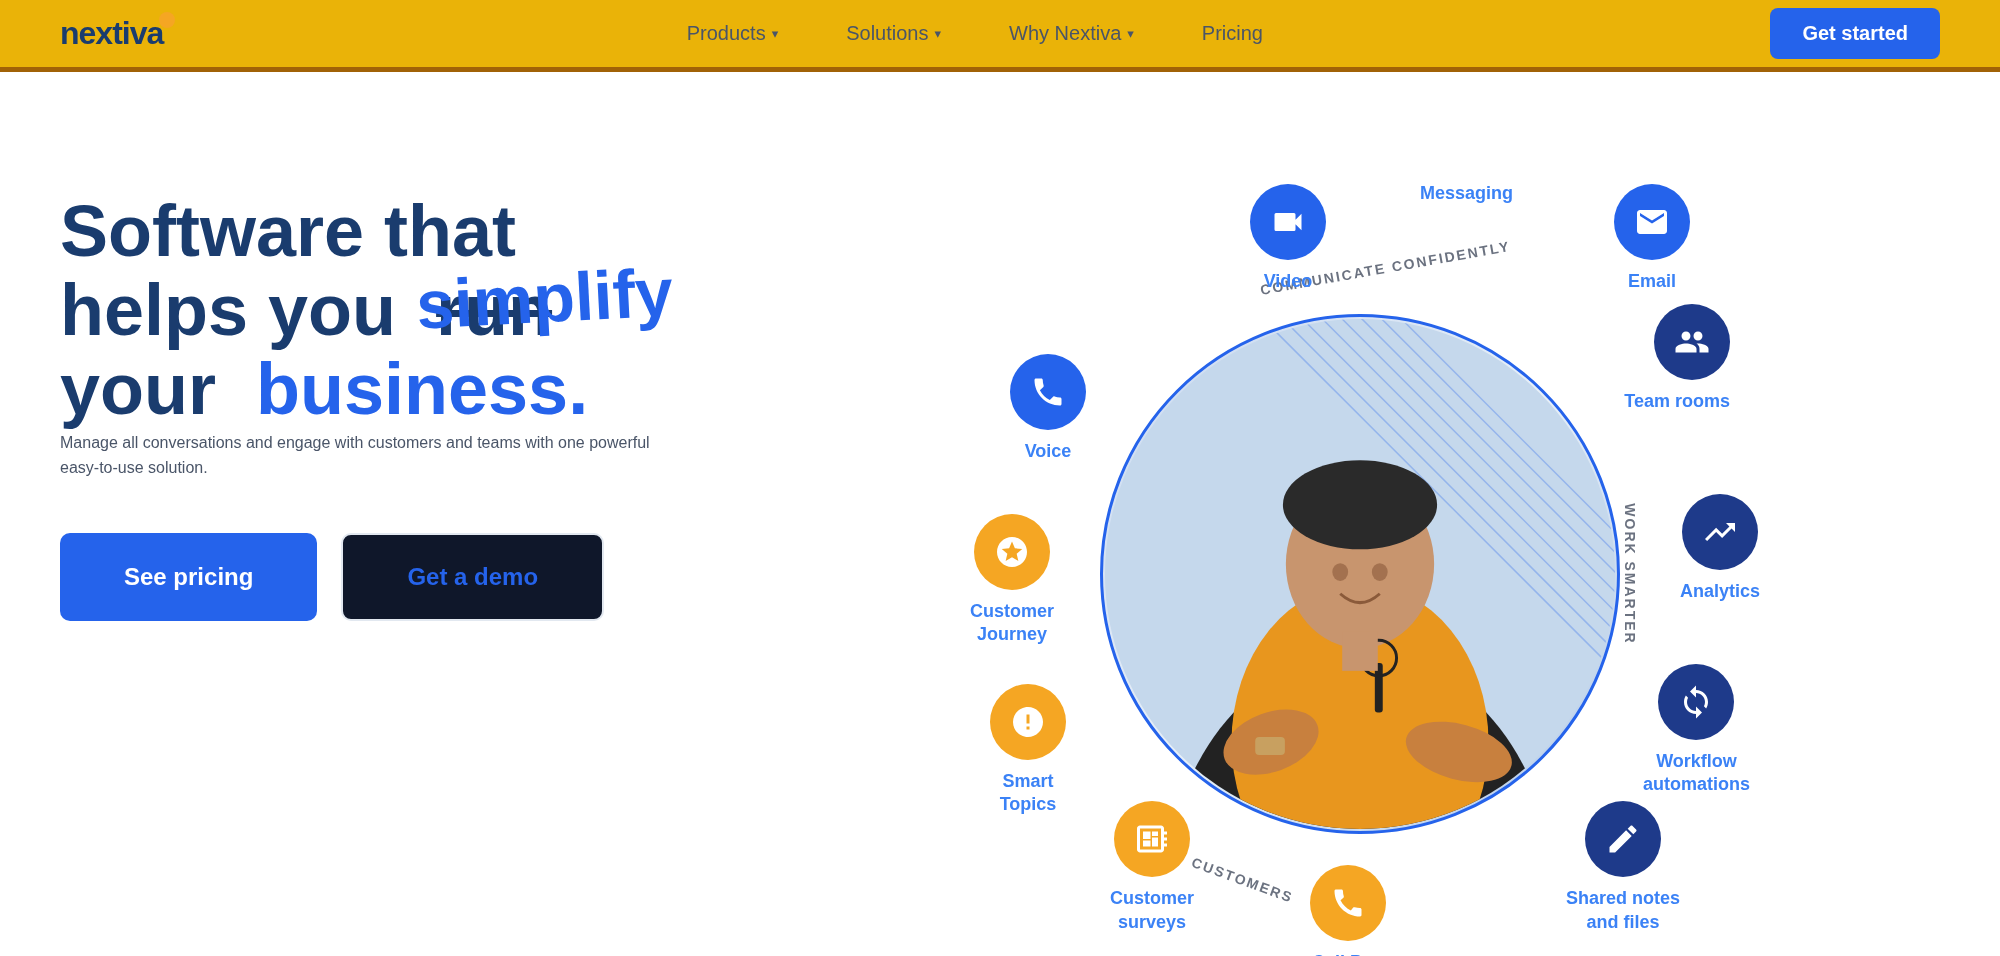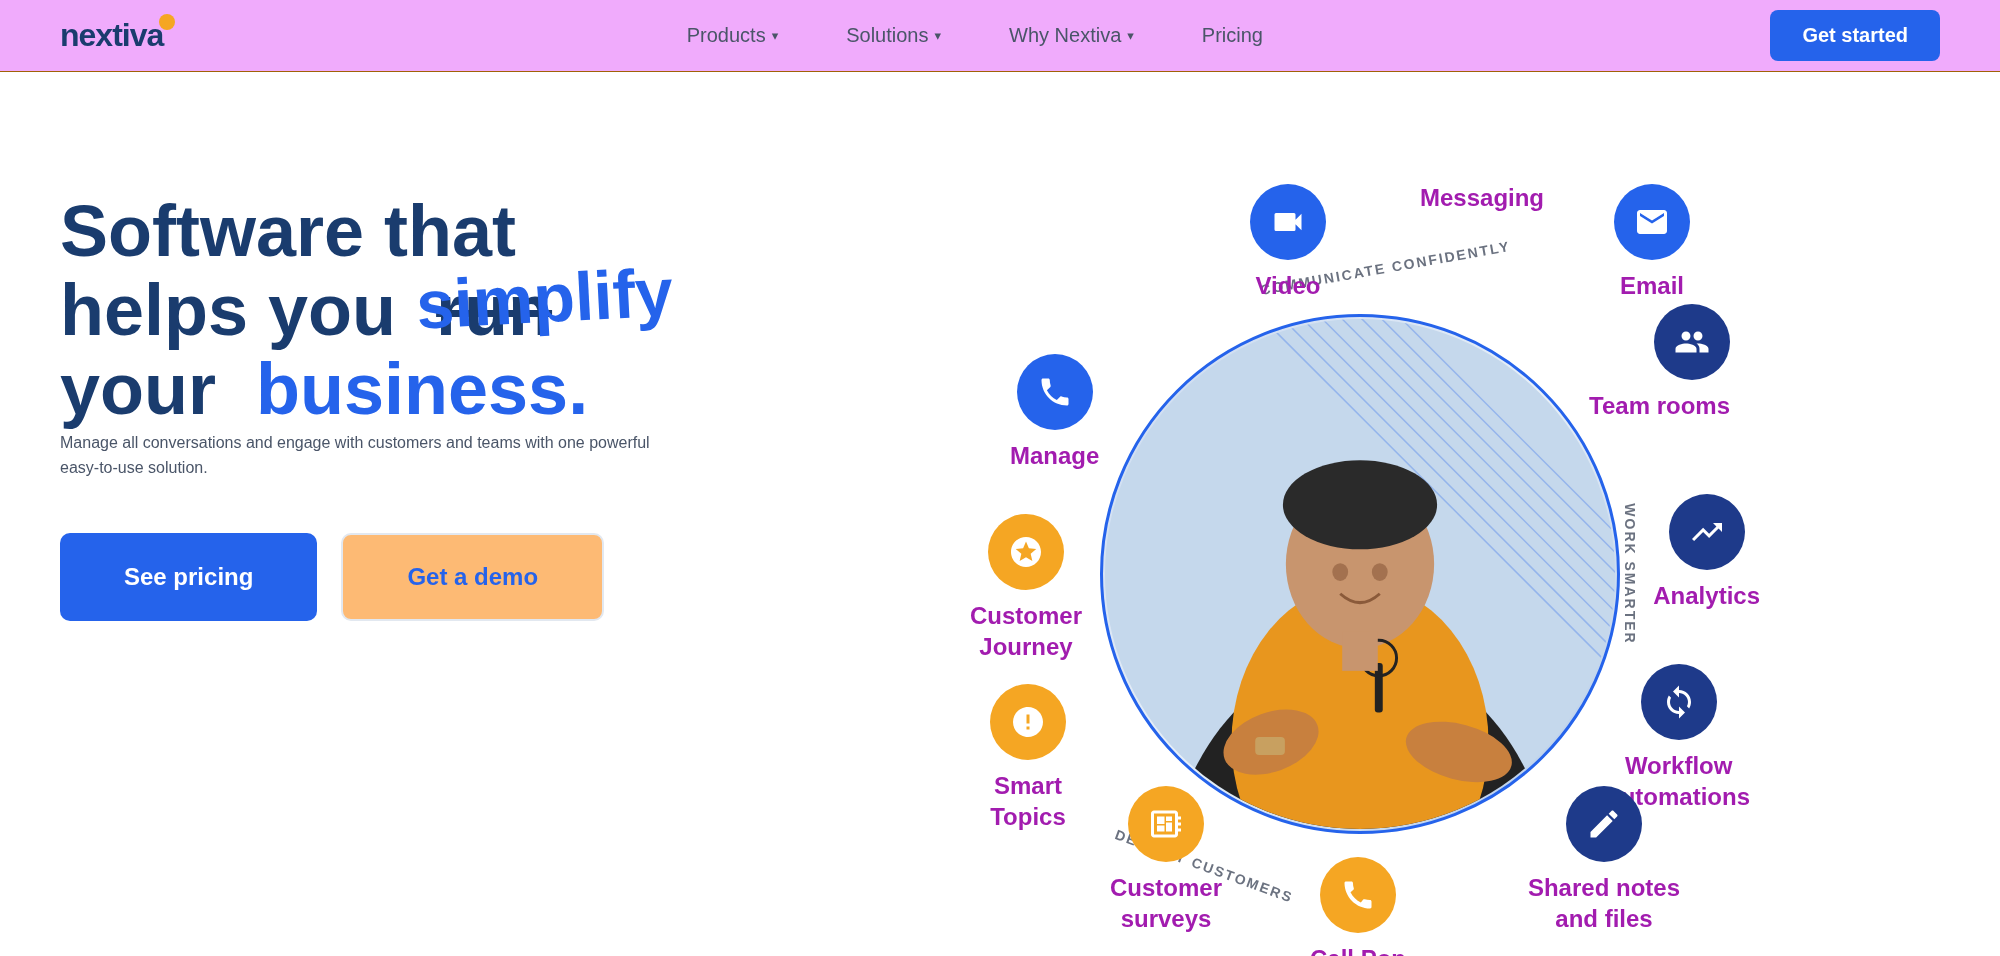--- a/index.html
+++ b/index.html
@@ -1,22 +1,22 @@
 <!DOCTYPE html>
 <html><head>
   <meta charset="utf-8">
   <style>
     * { margin: 0; padding: 0; box-sizing: border-box; }
     body { font-family: -apple-system, BlinkMacSystemFont, 'Segoe UI', sans-serif; background: #fff; overflow-x: hidden; width: 2000px; }
 
     
     .navbar {
       display: flex; align-items: center; justify-content: space-between;
-      padding: 16px 60px; height: 72px; background: #f0abfc;
-      border-bottom: 1px solid #a16207; position: relative; z-index: 10;
+      padding: 16px 60px; height: 72px; background: #eab308;
+      border-bottom: 5px solid #a16207; position: relative; z-index: 10;
     }
     .nav-logo { display: flex; align-items: center; gap: 6px; }
     .logo-text { font-size: 32px; font-weight: 800; color: #1a3c6e; letter-spacing: -1px; }
     .logo-dot { width: 16px; height: 16px; background: #f5a623; border-radius: 50%; position: relative; top: -14px; left: -4px; }
     .nav-links { display: flex; align-items: center; gap: 68px; }
     .nav-link {
       font-size: 20px; color: #4a5568; font-weight: 500; cursor: pointer;
       display: flex; align-items: center; gap: 6px;
     }
     .nav-link .chevron { font-size: 13px; }
@@ -54,21 +54,21 @@
     .hero-heading .business-text { color: #2563eb; }
     .hero-subtext {
       font-size: 16px; color: #4a5568; line-height: 1.6; max-width: 620px; margin-bottom: 52px;
     }
     .hero-buttons { display: flex; gap: 24px; }
     .btn-primary {
       background: #2563eb; color: #fff; border: none; border-radius: 10px;
       padding: 28px 64px; font-size: 24px; font-weight: 700; cursor: pointer;
     }
     .btn-secondary {
-      background: #fdba74; color: #2563eb; border: 2px solid #e2e8f0; border-radius: 10px;
+      background: #0f172a; color: #2563eb; border: 2px solid #e2e8f0; border-radius: 10px;
       padding: 28px 64px; font-size: 24px; font-weight: 700; cursor: pointer;
     }
 
     
     .hero-right {
       flex: 1; position: relative; height: 884px; display: flex; align-items: center; justify-content: center;
     }
 
     
     .diagram-container {
@@ -99,21 +99,21 @@
       cursor: pointer;
     }
     .icon-circle {
       width: 76px; height: 76px; border-radius: 50%;
       display: flex; align-items: center; justify-content: center;
       font-size: 28px; color: #fff;
     }
     .icon-circle.blue { background: #2563eb; }
     .icon-circle.yellow { background: #f5a623; }
     .icon-circle.dark-blue { background: #1e3a8a; }
-    .icon-label { font-size: 24px; font-weight: 600; color: #a21caf; text-align: center; line-height: 1.3; }
+    .icon-label { font-size: 18px; font-weight: 600; color: #3b82f6; text-align: center; line-height: 1.3; }
 
     
     .item-video { top: 30px; left: 340px; }
     .item-email { top: 30px; right: 120px; }
     .item-voice { top: 200px; left: 100px; }
     .item-teamrooms { top: 150px; right: 80px; align-items: flex-end; }
     .item-customer-journey { top: 360px; left: 60px; }
     .item-analytics { top: 340px; right: 50px; }
     .item-smart-topics { top: 530px; left: 80px; }
     .item-workflow { top: 510px; right: 60px; }
@@ -249,21 +249,21 @@
         </div>
         <span class="icon-label">Email</span>
       </div>
 
       <div class="icon-item item-voice">
         <div class="icon-circle blue">
           <svg width="36" height="36" viewBox="0 0 24 24" fill="white">
               <path d="M6.6 10.8c1.4 2.8 3.8 5.1 6.6 6.6l2.2-2.2c.3-.3.7-.4 1-.2 1.1.4 2.3.6 3.6.6.6 0 1 .4 1 1V20c0 .6-.4 1-1 1-9.4 0-17-7.6-17-17 0-.6.4-1 1-1h3.5c.6 0 1 .4 1 1 0 1.3.2 2.5.6 3.6.1.3 0 .7-.2 1L6.6 10.8z"></path>
             </svg>
         </div>
-        <span class="icon-label">Manage</span>
+        <span class="icon-label">Voice</span>
       </div>
 
       <div class="icon-item item-teamrooms">
         <div class="icon-circle dark-blue">
           <svg width="36" height="36" viewBox="0 0 24 24" fill="white">
               <path d="M16 11c1.66 0 2.99-1.34 2.99-3S17.66 5 16 5c-1.66 0-3 1.34-3 3s1.34 3 3 3zm-8 0c1.66 0 2.99-1.34 2.99-3S9.66 5 8 5C6.34 5 5 6.34 5 8s1.34 3 3 3zm0 2c-2.33 0-7 1.17-7 3.5V19h14v-2.5c0-2.33-4.67-3.5-7-3.5zm8 0c-.29 0-.62.02-.97.05 1.16.84 1.97 1.97 1.97 3.45V19h6v-2.5c0-2.33-4.67-3.5-7-3.5z"></path>
             </svg>
         </div>
         <span class="icon-label">Team rooms</span>
       </div>

